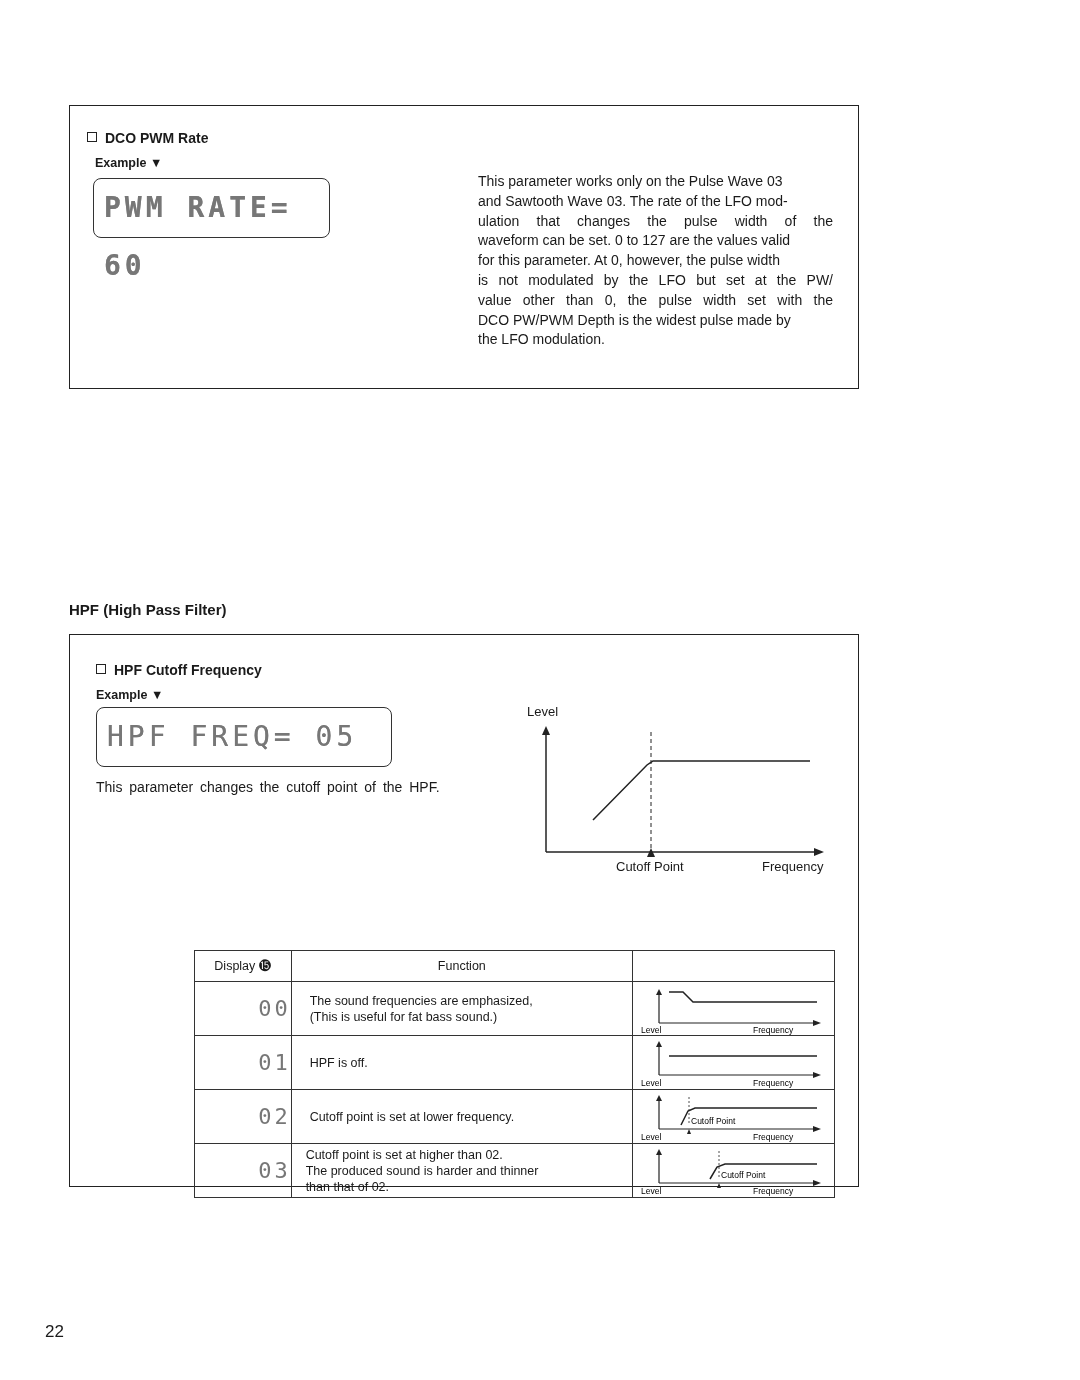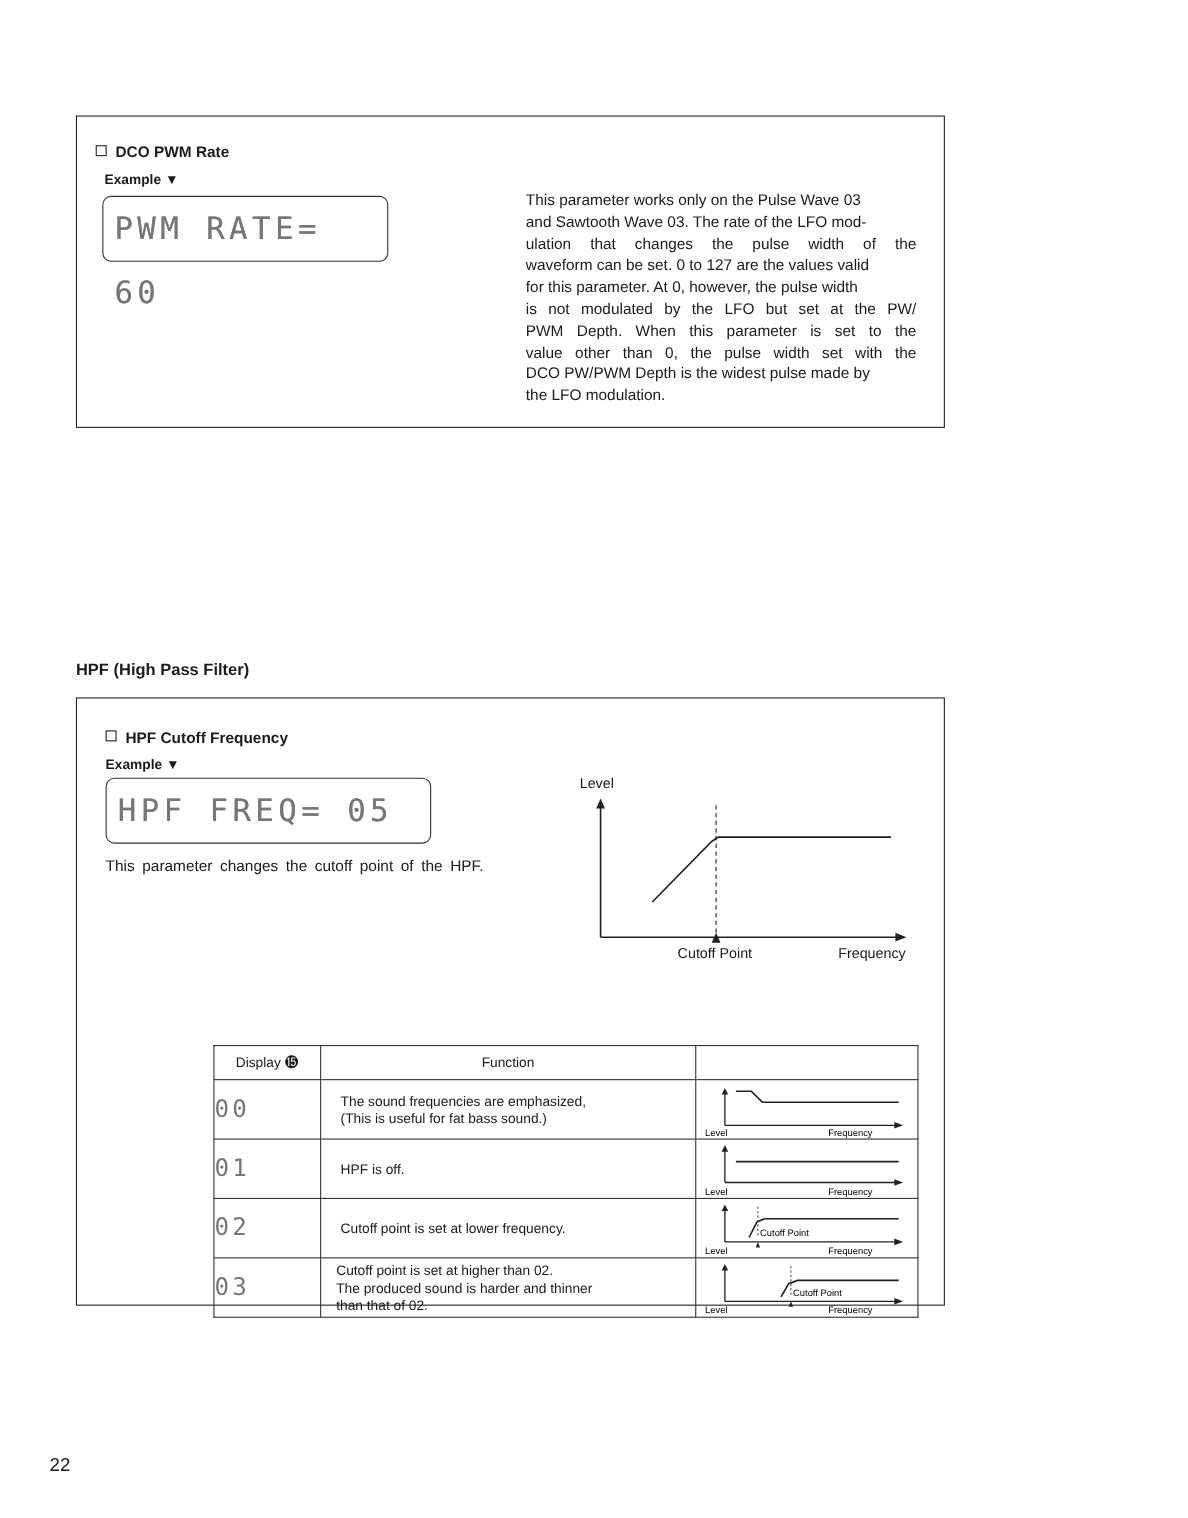--- a/index.html
+++ b/index.html
@@ -10,46 +10,45 @@
   .heading { font-weight:bold; font-size:14px; }
   .sq { display:inline-block; width:8px; height:8px; border:1px solid #222; margin-right:8px; vertical-align:1px; }
   .example { font-weight:bold; font-size:12.5px; }
   .lcd { position:absolute; border:1.5px solid #333; border-radius:8px; box-sizing:border-box;
          font-family:"DejaVu Sans Mono", monospace; color:#777; letter-spacing:4px;
          font-size:28px; padding-left:10px; line-height:58px; }
   .lcd span { text-shadow: 0 0 0 #999; }
   .para { font-size:14px; line-height:19.8px; text-align:justify; }
   .tbl { position:absolute; border-collapse:collapse; font-size:12.5px; }
   .tbl td { border:1px solid #333; padding:0; vertical-align:middle; }
-  .disp { font-family:"DejaVu Sans Mono", monospace; font-size:22px; color:#777; text-align:left; letter-spacing:3px; }
+  .disp { font-family:"DejaVu Sans Mono", monospace; font-size:22px; color:#777; text-align:right; letter-spacing:3px; }
   .func { padding-left:18px !important; line-height:16px; }
   .small-graph svg { display:block; }
   .lbl { font-size:13px; }
 </style>
 </head>
 <body>
 
 <div class="box" style="left:69px; top:105px; width:790px; height:284px;"></div>
 
 <div class="abs heading" style="left:87px; top:130px;">
   <span class="sq"></span><span>DCO PWM Rate</span>
 </div>
 <div class="abs example" style="left:95px; top:156px;">Example ▼</div>
-<div class="lcd" style="left:93px; top:178px; width:260px; height:60px;">
+<div class="lcd" style="left:93px; top:178px; width:237px; height:60px;font-weight:bold;">
   <span>PWM RATE= 60</span>
 </div>
 
 <div class="abs para" style="left:478px; top:172px; width:355px;">
   <div>This parameter works only on the Pulse Wave 03</div>
   <div>and Sawtooth Wave 03. The rate of the LFO mod-</div>
   <div style="text-align-last:justify;">ulation that changes the pulse width of the</div>
   <div>waveform can be set. 0 to 127 are the values valid</div>
   <div>for this parameter. At 0, however, the pulse width</div>
   <div style="text-align-last:justify;">is not modulated by the LFO but set at the PW/</div>
-  <div style="text-align-last:justify;">PWM Depth. When this parameter is set to the</div>
   <div style="text-align-last:justify;">value other than 0, the pulse width set with the</div>
   <div>DCO PW/PWM Depth is the widest pulse made by</div>
   <div>the LFO modulation.</div>
 </div>
 
 <div class="abs heading" style="left:69px; top:601px; font-size:15px;">HPF (High Pass Filter)</div>
 
 <div class="box" style="left:69px; top:634px; width:790px; height:553px;"></div>
 
 <div class="abs heading" style="left:96px; top:662px;">

